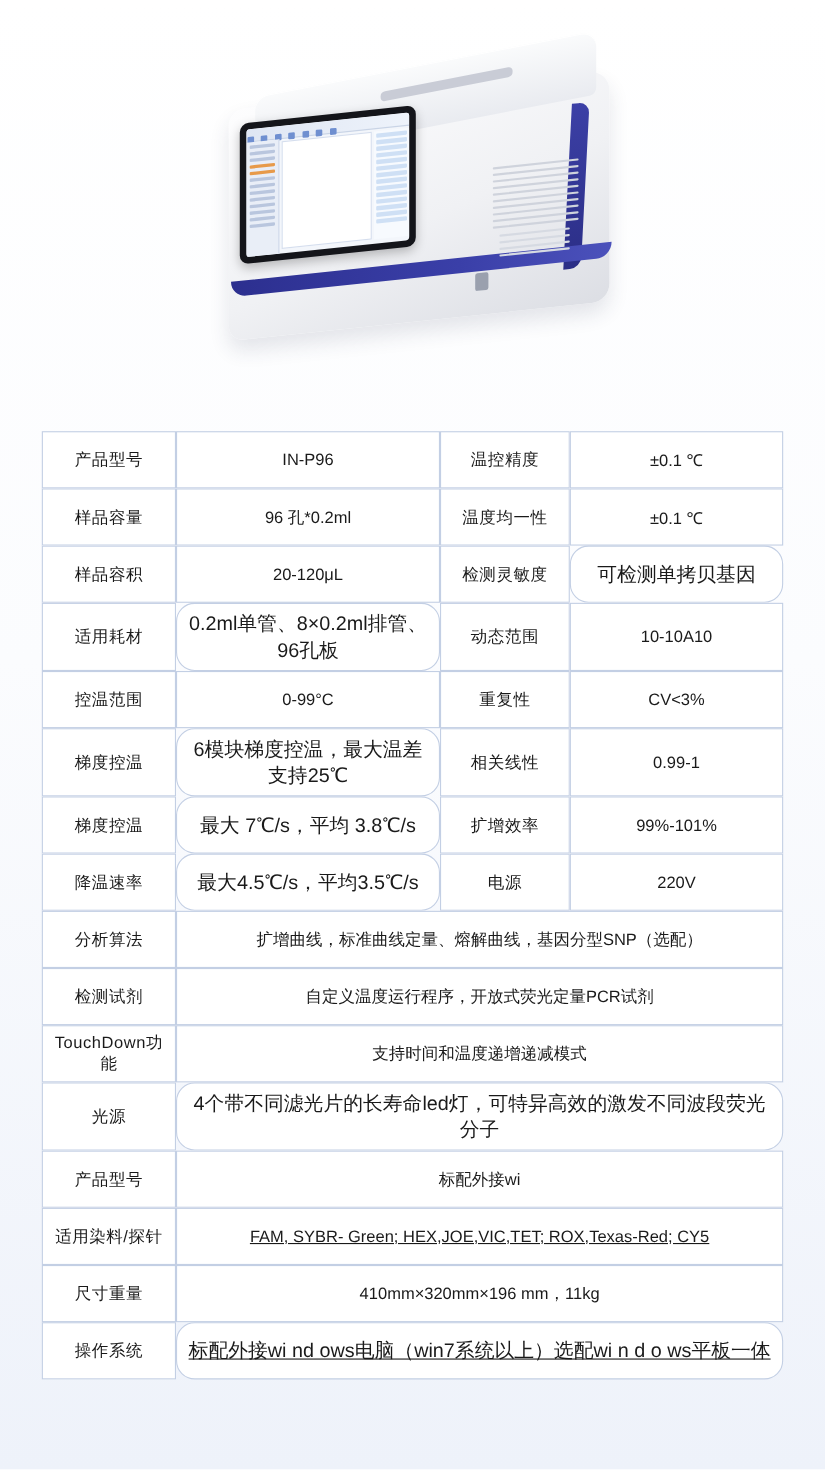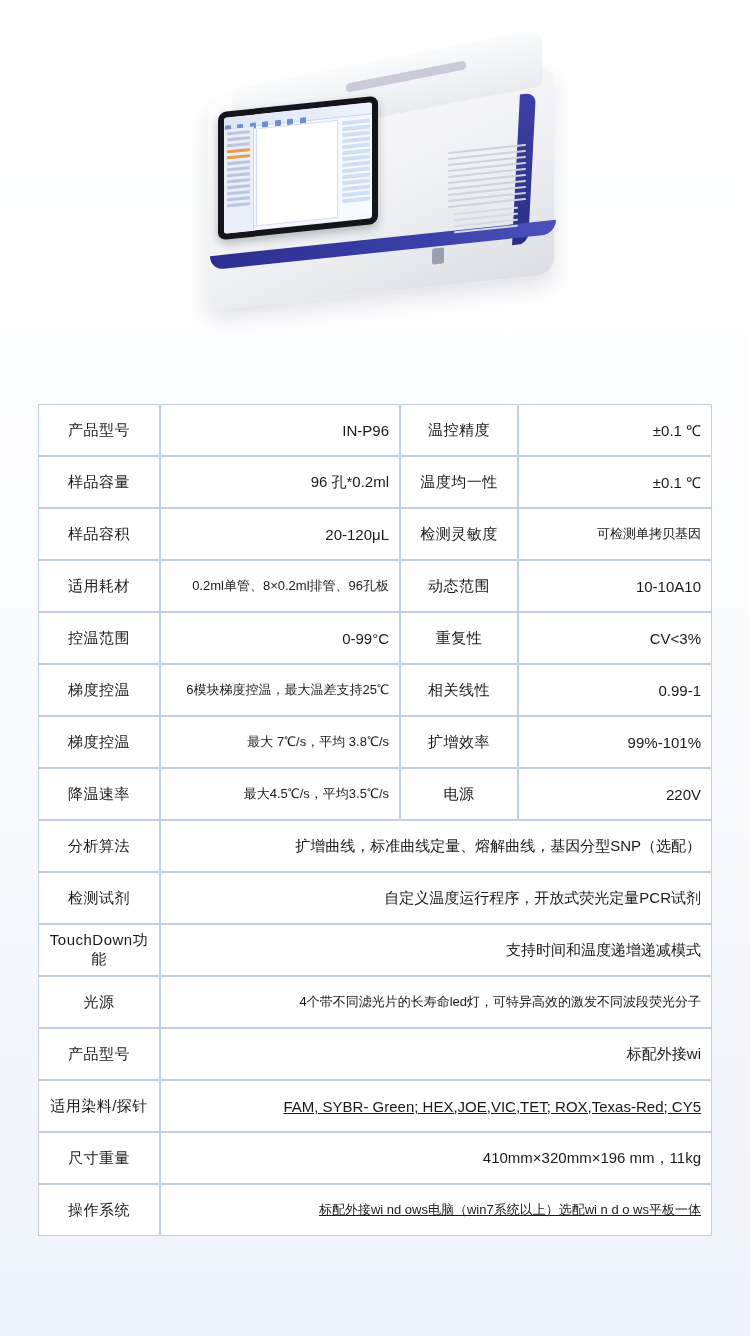--- a/index.html
+++ b/index.html
@@ -185,21 +185,21 @@
     height: 16px;
     background: #9aa0ae;
     border-radius: 2px;
     transform: skewY(-6deg);
   }
 
   
   .table-wrap {
     position: absolute;
     left: 38px;
-    top: 404px;
+    top: 392px;
     width: 560px;
   }
   table.spec {
     width: 674px;
     border-collapse: separate;
     border-spacing: 0;
     table-layout: fixed;
   }
   table.spec td {
     border: 1px solid #c3cfe4;
@@ -212,25 +212,25 @@
     overflow: hidden;
   }
   td.lbl {
     text-align: center;
     color: #2b2f7a;
     font-size: 16px;
     background: #ffffff;
     letter-spacing: 0.5px;
   }
   td.val {
-    text-align: right;
+    text-align: center;
     font-size: 15px;
     margin-left: 27px;
   }
-  td.val.sm { font-size: 13px; }
+  td.val.sm { font-size: 18px; border-radius: 17px; }
   .col-a { width: 122px; }
   .col-b { width: 240px; }
   .col-c { width: 118px; }
   .col-d { width: 194px; }
   .nowrap { white-space: nowrap; text-decoration: underline; }
 </style>
 </head>
 <body>
 
 <div class="page">

